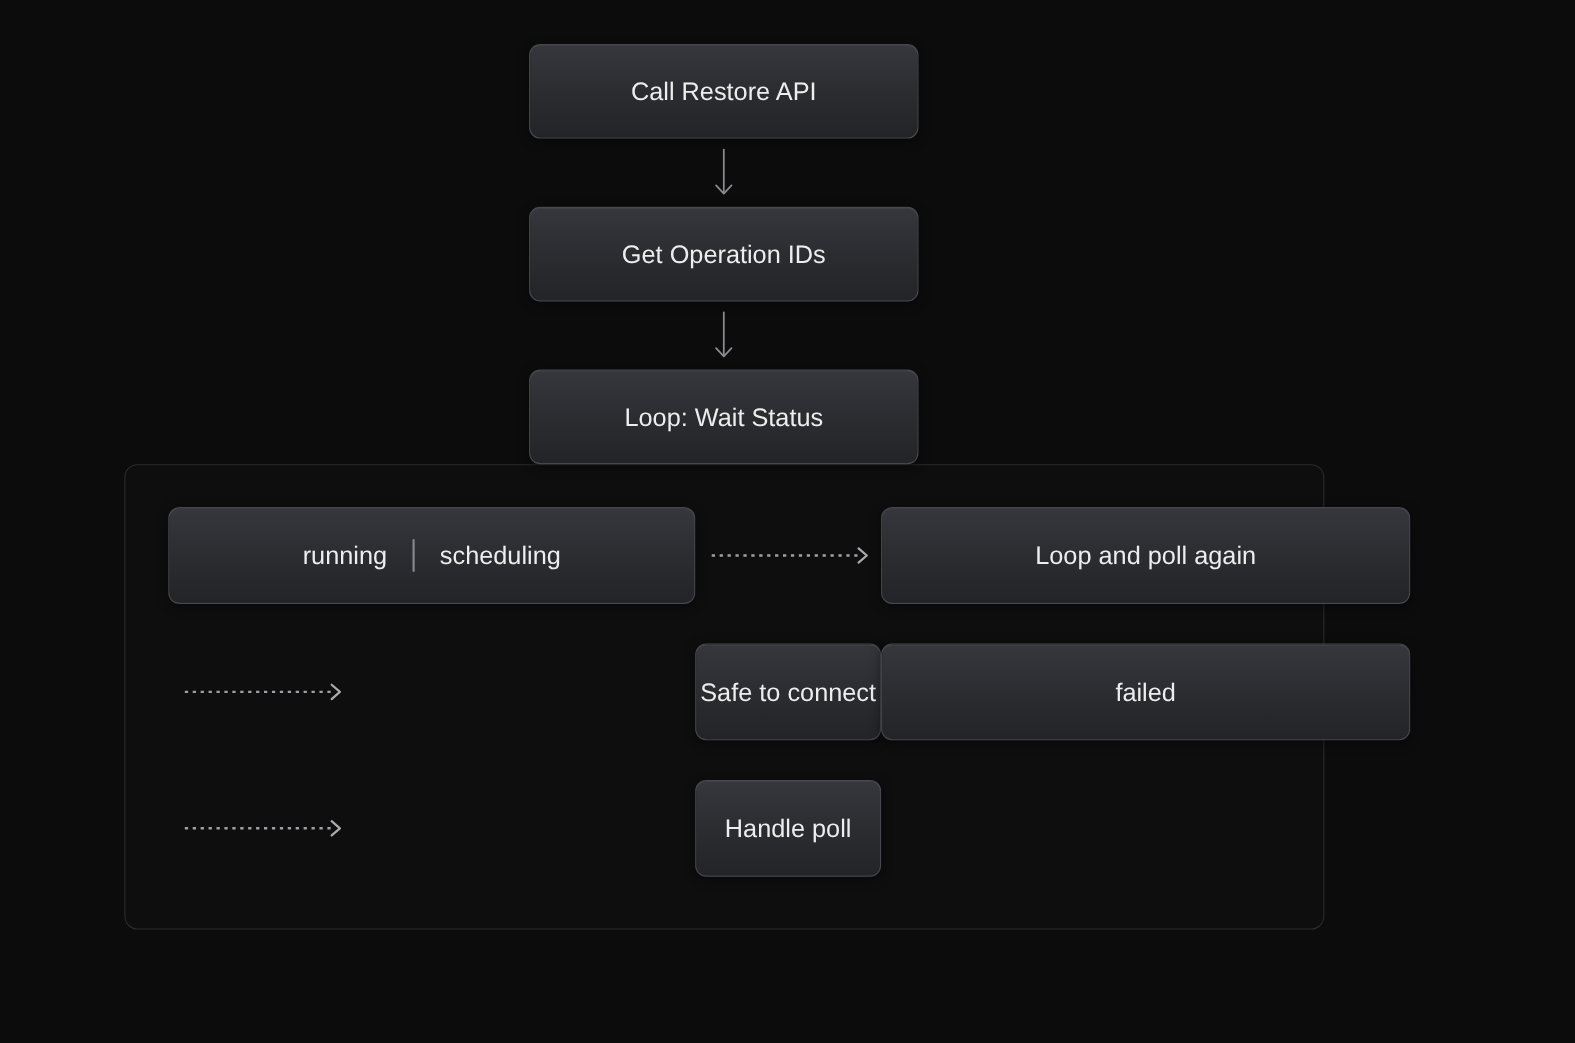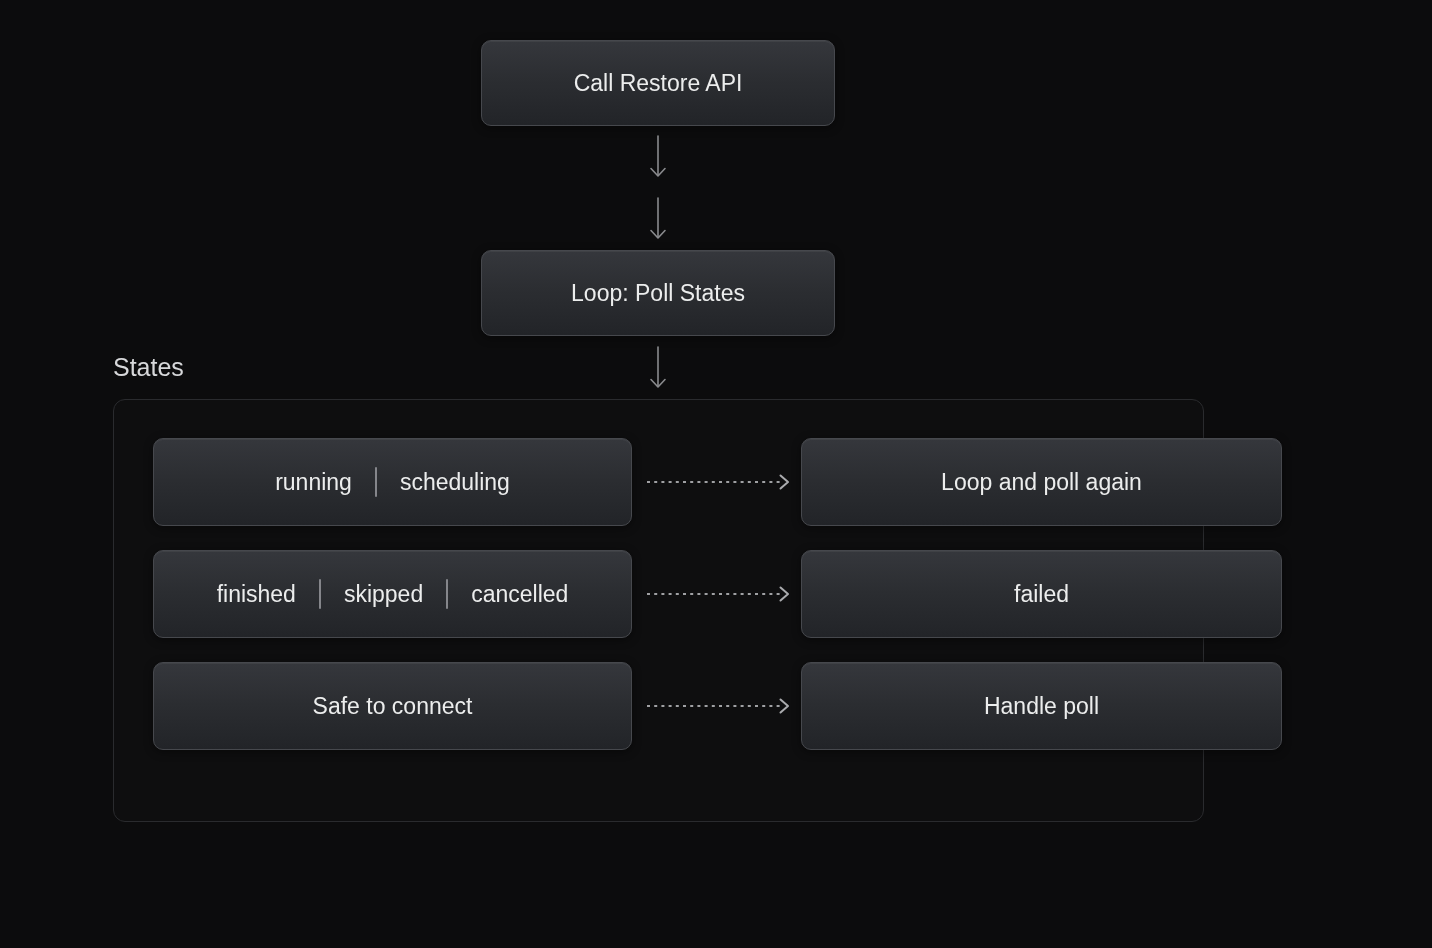--- a/index.html
+++ b/index.html
@@ -47,21 +47,21 @@
     margin: 0 112px 0 113px;
     height: 423px;
     border: 1px solid #2a2b2e;
     border-radius: 12px;
     background: #0e0e0f;
   }
   .states-grid {
     display: grid;
     grid-template-columns: 479px 169px 481px;
     grid-auto-rows: 88px;
-    row-gap: 24px;
+    row-gap: 36px;
     padding: 38px 39px 40px 39px;
   }
   .state-box { gap: 23px; }
   .divider { width: 2px; height: 30px; background: #85868b; border-radius: 1px; }
   .h-arrow { display: flex; align-items: center; padding-left: 14px; }
   svg { display: block; }
 </style>
 </head>
 <body>
 
@@ -70,75 +70,62 @@
   <div class="flow">
     <div class="node flow-node">
       <span>Call Restore API</span>
     </div>
     <div class="gap-arrow">
       <svg width="22" height="46" viewBox="0 0 22 46">
         <line x1="11" y1="2" x2="11" y2="41" stroke="#8a8b8e" stroke-width="1.6" stroke-linecap="round"></line>
         <polyline points="4,34.5 11,42 18,34.5" fill="none" stroke="#8a8b8e" stroke-width="1.6" stroke-linecap="round" stroke-linejoin="round"></polyline>
       </svg>
     </div>
+    <div class="node flow-node">
+      <span>Get Operation IDs</span>
+    </div>
     <div class="gap-arrow">
       <svg width="22" height="46" viewBox="0 0 22 46">
         <line x1="11" y1="2" x2="11" y2="41" stroke="#8a8b8e" stroke-width="1.6" stroke-linecap="round"></line>
         <polyline points="4,34.5 11,42 18,34.5" fill="none" stroke="#8a8b8e" stroke-width="1.6" stroke-linecap="round" stroke-linejoin="round"></polyline>
       </svg>
     </div>
     <div class="node flow-node">
-      <span>Loop: Poll States</span>
+      <span>Loop: Wait Status</span>
     </div>
   </div>
 
-  <div class="states-band">
-    <div class="states-title">States</div>
-    <div class="gap-arrow">
-      <svg width="22" height="46" viewBox="0 0 22 46">
-        <line x1="11" y1="2" x2="11" y2="41" stroke="#8a8b8e" stroke-width="1.6" stroke-linecap="round"></line>
-        <polyline points="4,34.5 11,42 18,34.5" fill="none" stroke="#8a8b8e" stroke-width="1.6" stroke-linecap="round" stroke-linejoin="round"></polyline>
-      </svg>
-    </div>
-  </div>
 
   <div class="states-container">
     <div class="states-grid" id="states-grid">
         <div class="node state-box">
           <span>running</span>
           <span class="divider"></span>
           <span>scheduling</span>
         </div>
         <div class="h-arrow">
           <svg width="150" height="18" viewBox="0 0 150 18">
             <line x1="1" y1="9" x2="137" y2="9" stroke="#9fa0a3" stroke-width="2.2" stroke-dasharray="3 4.2"></line>
             <polyline points="134.5,2.5 142,9 134.5,15.5" fill="none" stroke="#aaabae" stroke-width="2" stroke-linecap="round" stroke-linejoin="round"></polyline>
           </svg>
         </div>
         <div class="node action-box">
           <span>Loop and poll again</span>
         </div>
-        <div class="node state-box">
-          <span>finished</span>
-          <span class="divider"></span>
-          <span>skipped</span>
-          <span class="divider"></span>
-          <span>cancelled</span>
-        </div>
         <div class="h-arrow">
           <svg width="150" height="18" viewBox="0 0 150 18">
             <line x1="1" y1="9" x2="137" y2="9" stroke="#9fa0a3" stroke-width="2.2" stroke-dasharray="3 4.2"></line>
             <polyline points="134.5,2.5 142,9 134.5,15.5" fill="none" stroke="#aaabae" stroke-width="2" stroke-linecap="round" stroke-linejoin="round"></polyline>
           </svg>
         </div>
+        <div class="node action-box">
+          <span>Safe to connect</span>
+        </div>
         <div class="node state-box">
           <span>failed</span>
-        </div>
-        <div class="node action-box">
-          <span>Safe to connect</span>
         </div>
         <div class="h-arrow">
           <svg width="150" height="18" viewBox="0 0 150 18">
             <line x1="1" y1="9" x2="137" y2="9" stroke="#9fa0a3" stroke-width="2.2" stroke-dasharray="3 4.2"></line>
             <polyline points="134.5,2.5 142,9 134.5,15.5" fill="none" stroke="#aaabae" stroke-width="2" stroke-linecap="round" stroke-linejoin="round"></polyline>
           </svg>
         </div>
         <div class="node action-box">
           <span>Handle poll</span>
         </div>

